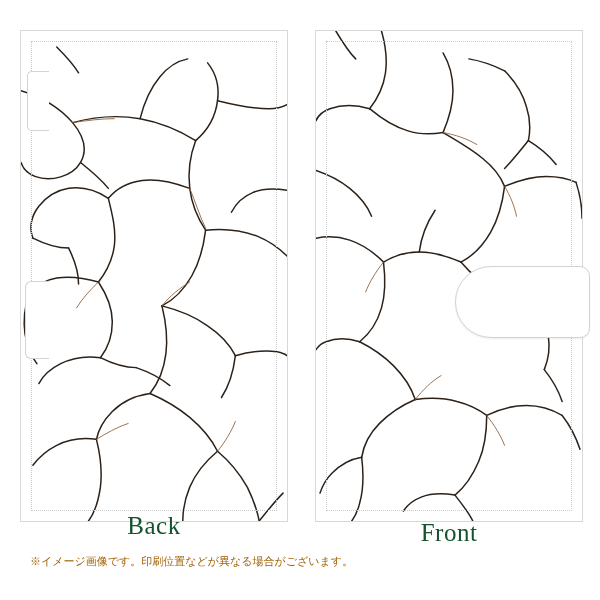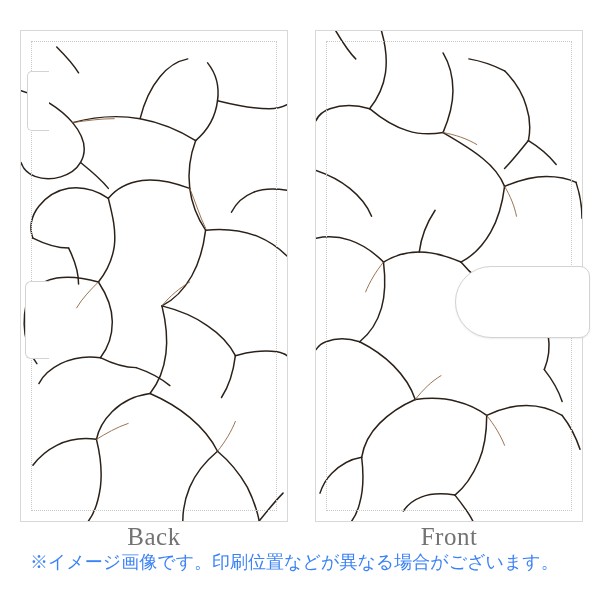--- a/index.html
+++ b/index.html
@@ -101,43 +101,43 @@
 
   .caption-row {
     position: absolute;
     left: 0;
     top: 512px;
     width: 600px;
     height: 34px;
   }
   .caption {
     position: absolute;
-    top: 11px;
+    top: 0;
     width: 268px;
     text-align: center;
     font-size: 25px;
-    color: #737373;
+    color: #14532d;
     font-family: "Liberation Serif", serif;
     letter-spacing: 0.5px;
   }
   .caption-back { left: 20px; }
-  .caption-front { left: 315px; }
+  .caption-front { left: 315px; margin-top: 7px; }
 
   .notes {
     position: absolute;
     left: 30px;
     top: 552px;
     width: 560px;
   }
   .note {
-    font-size: 18px;
-    color: #3b82f6;
+    font-size: 11px;
+    color: #a16207;
     line-height: 21px;
     white-space: nowrap;
-    font-family: Liberation Sans, sans-serif;
+    font-family: Liberation Mono, monospace;
   }
 </style>
 </head>
 <body>
 
 <div class="stage">
 
   <div class="panels">
 
     <div class="panel panel-back">

